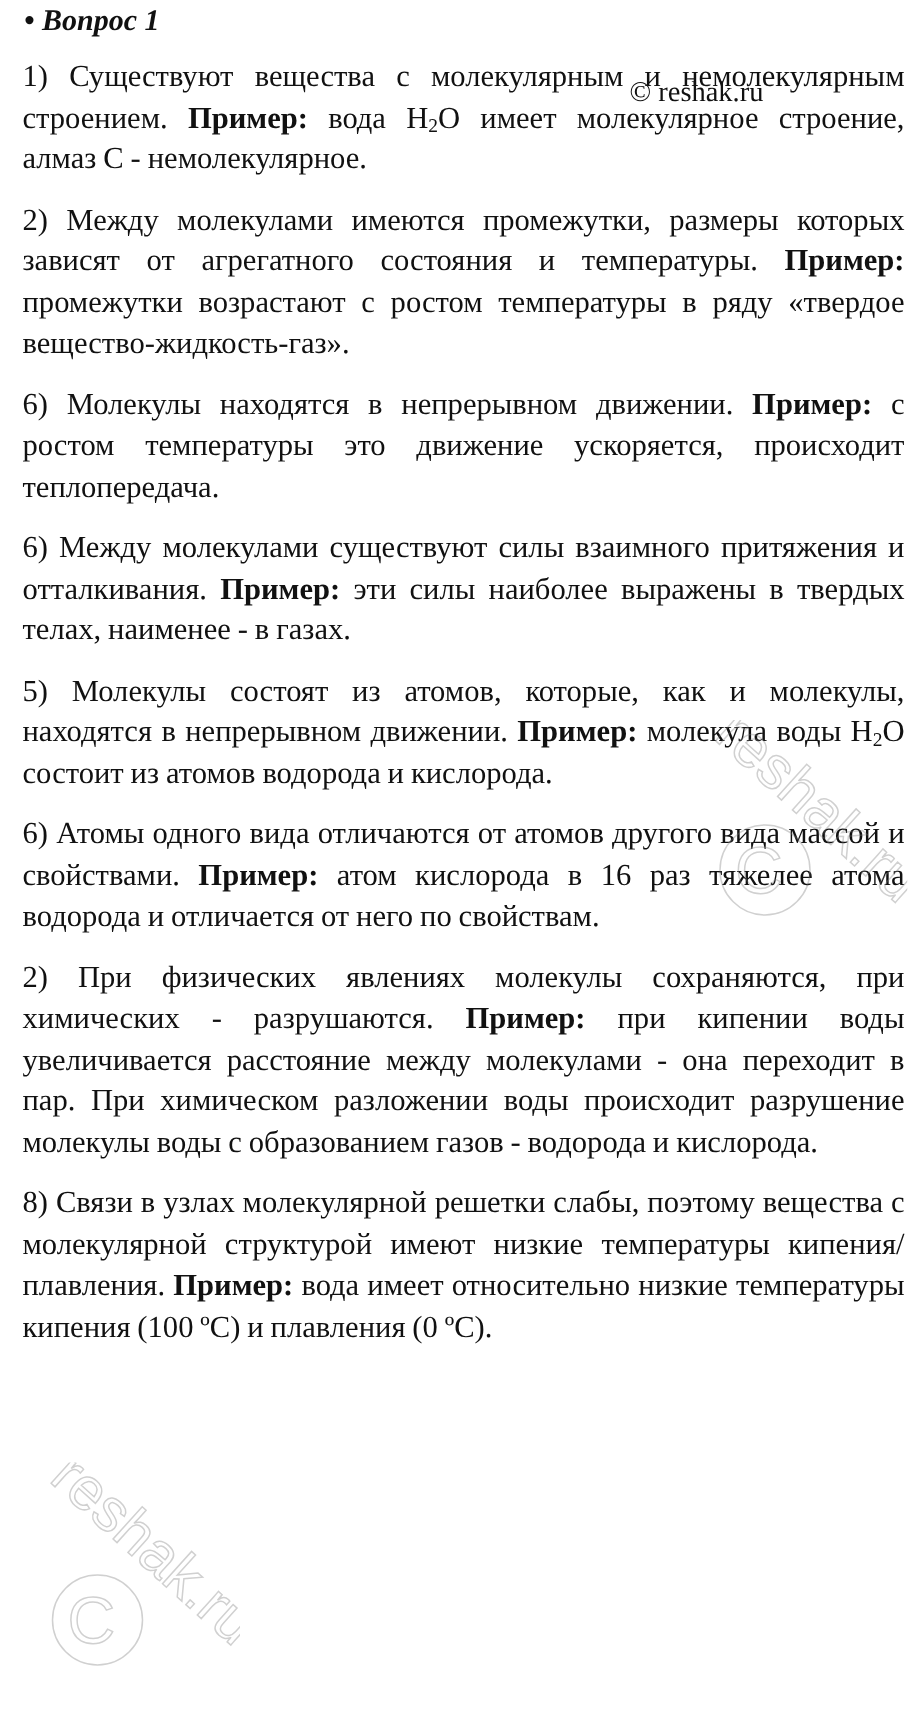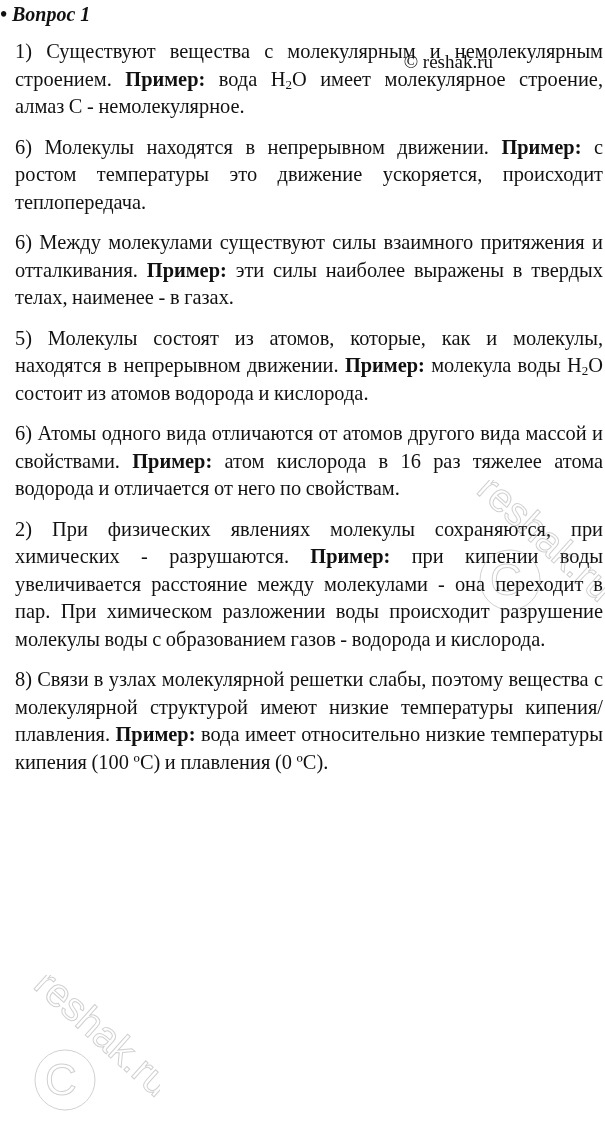--- a/index.html
+++ b/index.html
@@ -11,21 +11,21 @@
       width: 605px;
       height: 1139px;
       overflow: hidden;
       position: relative;
       font-family: "Liberation Serif", "DejaVu Serif", serif;
       color: #111111;
     }
     .header {
       position: absolute;
       top: 0;
-      left: 0;
+      left: 16px;
       width: 495px;
       height: 30px;
     }
     .header-title {
       position: absolute;
       left: 0;
       top: 2px;
       font-size: 20px;
       font-weight: bold;
       font-style: italic;
@@ -75,20 +75,21 @@
 <body>
 
 <div class="header">
   <div class="header-title">• Вопрос 1</div>
   <div class="header-credit">© reshak.ru</div>
 </div>
 
 <div class="content">
   <p class="para"><span>1) Существуют вещества с молекулярным и немолекулярным строением. </span><b>Пример:</b><span> вода H</span><sub>2</sub><span>O имеет молекулярное строение, алмаз C - немолекулярное.</span></p>
 
+  <p class="para"><span>2) Между молекулами имеются промежутки, размеры которых зависят от агрегатного состояния и температуры. </span><b>Пример:</b><span> промежутки возрастают с ростом температуры в ряду «твердое вещество-жидкость-газ».</span></p>
 
   <p class="para"><span>6) Молекулы находятся в непрерывном движении. </span><b>Пример:</b><span> с ростом температуры это движение ускоряется, происходит теплопередача.</span></p>
 
   <p class="para"><span>6) Между молекулами существуют силы взаимного притяжения и отталкивания. </span><b>Пример:</b><span> эти силы наиболее выражены в твердых телах, наименее - в газах.</span></p>
 
   <p class="para"><span>5) Молекулы состоят из атомов, которые, как и молекулы, находятся в непрерывном движении. </span><b>Пример:</b><span> молекула воды H</span><sub>2</sub><span>O состоит из атомов водорода и кислорода.</span></p>
 
   <p class="para"><span>6) Атомы одного вида отличаются от атомов другого вида массой и свойствами. </span><b>Пример:</b><span> атом кислорода в 16 раз тяжелее атома водорода и отличается от него по свойствам.</span></p>
 
   <p class="para"><span>2) При физических явлениях молекулы сохраняются, при химических - разрушаются. </span><b>Пример:</b><span> при кипении воды увеличивается расстояние между молекулами - она переходит в пар. При химическом разложении воды происходит разрушение молекулы воды с образованием газов - водорода и кислорода.</span></p>

